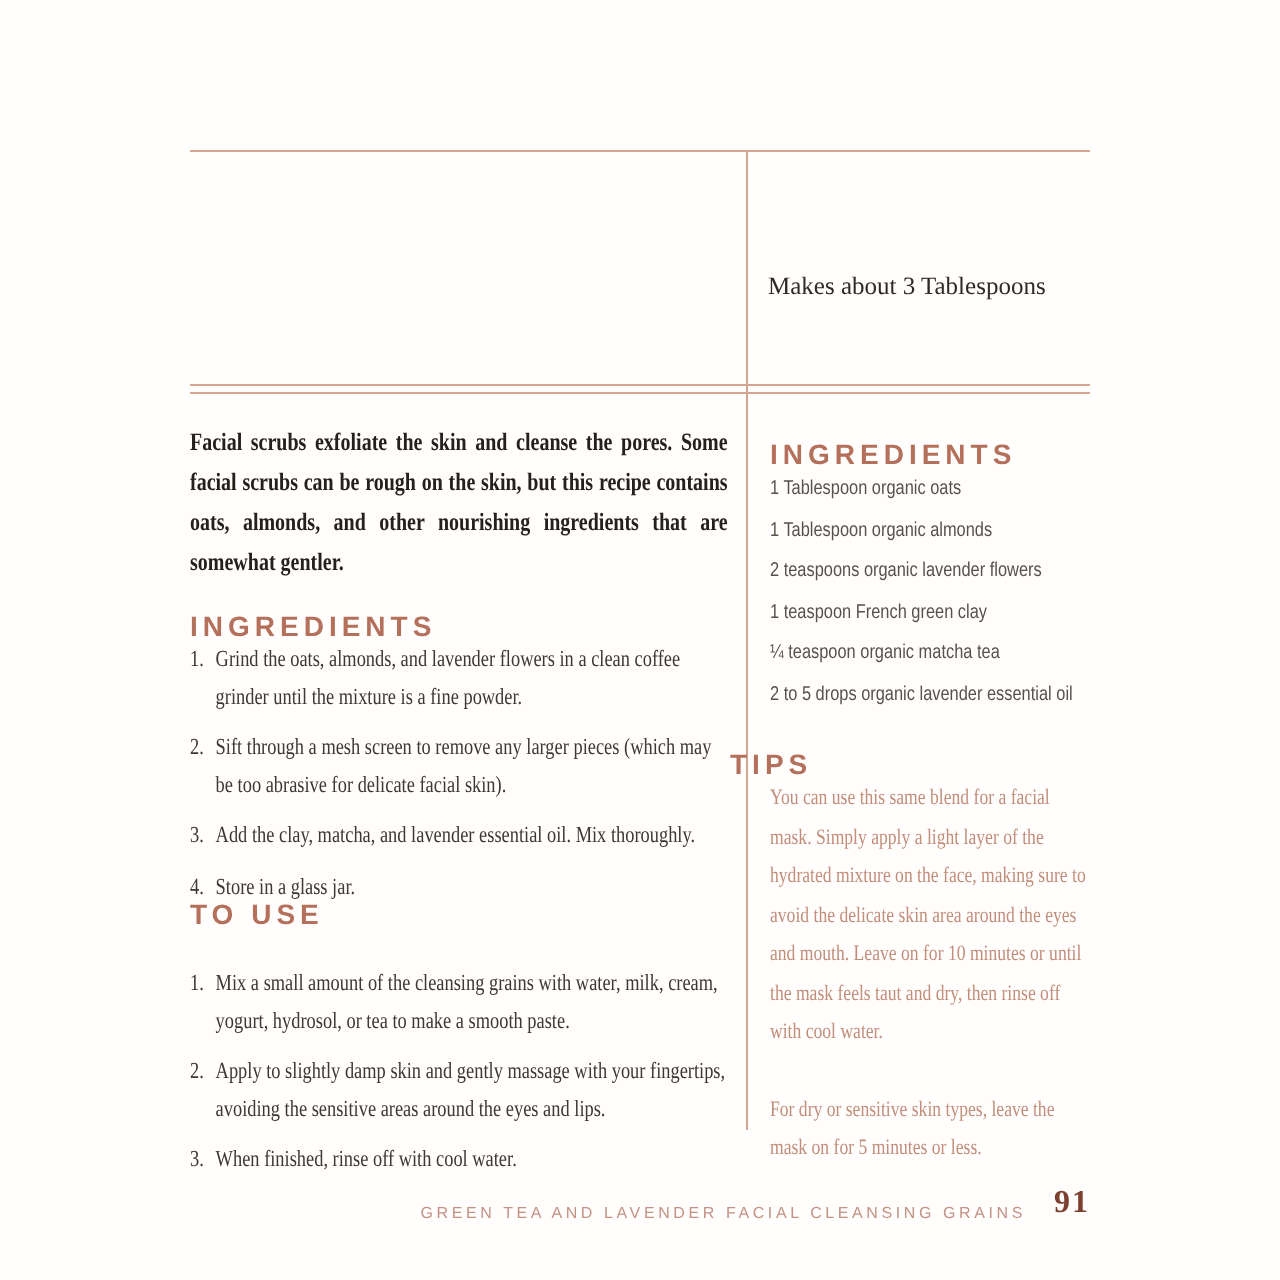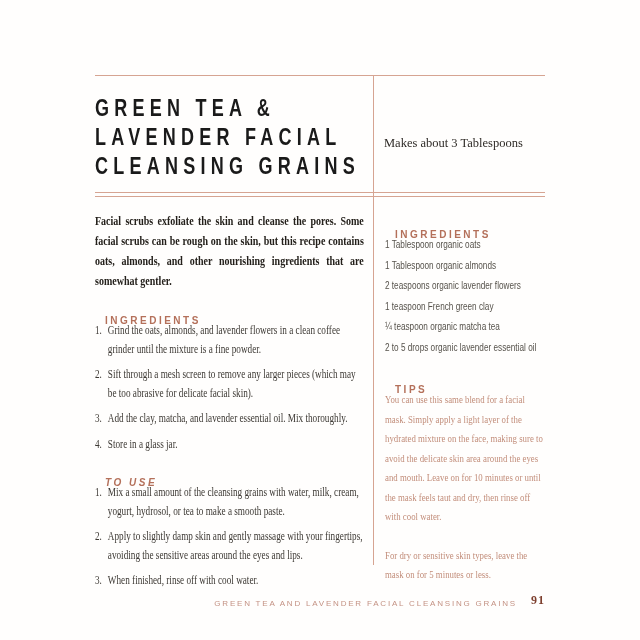--- a/index.html
+++ b/index.html
@@ -27,26 +27,26 @@
     font-family:"Liberation Sans",sans-serif;font-weight:bold;font-size:24px;}
   .title-line{display:block;height:29px;letter-spacing:7px;transform:scaleX(0.75);
     transform-origin:top left;white-space:nowrap;}
 
   .yield{position:absolute;left:384px;top:136px;margin:0;font-size:12.5px;color:var(--yield);}
 
   .intro{position:absolute;left:95px;top:211px;margin:0;width:336px;
     font-size:12.5px;font-weight:bold;line-height:20px;color:var(--intro);
     text-align:justify;transform:scaleX(0.8);transform-origin:top left;}
 
-  .sec-h{position:absolute;margin:10px;font-family:"Liberation Sans",sans-serif;
-    font-size:10px;font-weight:bold;letter-spacing:2.5px;color:var(--heading);}
+  .sec-h{position:absolute;margin:0;font-family:"Liberation Sans",sans-serif;
+    font-size:14px;font-weight:bold;letter-spacing:2.5px;color:var(--heading);}
   .directions-h{left:95px;top:305px;}
-  .to-use-h{left:95px;top:467px;font-style:italic;}
+  .to-use-h{left:95px;top:449px;}
   .ingredients-h{left:385px;top:219px;}
-  .tips-h{left:385px;top:374px;}
+  .tips-h{left:365px;top:374px;}
 
   ol.steps{position:absolute;margin:0;padding:0;list-style:none;width:336px;
     font-size:11.5px;line-height:18.5px;color:var(--body);
     transform:scaleX(0.8);transform-origin:top left;}
   .directions-list{left:95px;top:321px;}
   .to-use-list{left:95px;top:483px;}
   ol.steps li{display:flex;margin-bottom:7px;}
   ol.steps .num{flex:0 0 16px;}
   ol.steps .step-text{flex:1;}
 
@@ -58,36 +58,31 @@
   .tips-body{position:absolute;left:385px;top:390px;width:200px;
     font-size:11px;line-height:19.5px;color:var(--tips);
     transform:scaleX(0.8);transform-origin:top left;}
   .tips-body p{margin:0;}
   .tips-body p + p{margin-top:19px;}
 
   .footer{position:absolute;left:95px;top:593px;width:450px;display:flex;
     justify-content:flex-end;align-items:flex-end;}
   .running-title{font-family:"Liberation Sans",sans-serif;font-size:8px;
     letter-spacing:1.8px;color:var(--footer);}
-  .page-num{margin-left:14px;font-size:12px;font-weight:bold;letter-spacing:1px;
+  .page-num{margin-left:14px;font-size:16px;font-weight:bold;letter-spacing:1px;
     color:var(--pagenum);}
 </style>
 </head>
 <body>
 
 <div class="page">
 
   <div class="top-rule rule"></div>
   <div class="v-divider"></div>
 
-  <h1 class="title">
-    <span class="title-line">GREEN TEA &amp;</span>
-    <span class="title-line">LAVENDER FACIAL</span>
-    <span class="title-line">CLEANSING GRAINS</span>
-  </h1>
 
   <p class="yield">Makes about 3 Tablespoons</p>
 
   <div class="double-rule"></div>
 
   <p class="intro">Facial scrubs exfoliate the skin and cleanse the pores. Some facial scrubs can be rough on the skin, but this recipe contains oats, almonds, and other nourishing ingredients that are somewhat gentler.</p>
 
   <h2 class="sec-h directions-h">INGREDIENTS</h2>
   <ol class="steps directions-list">
     <li>

